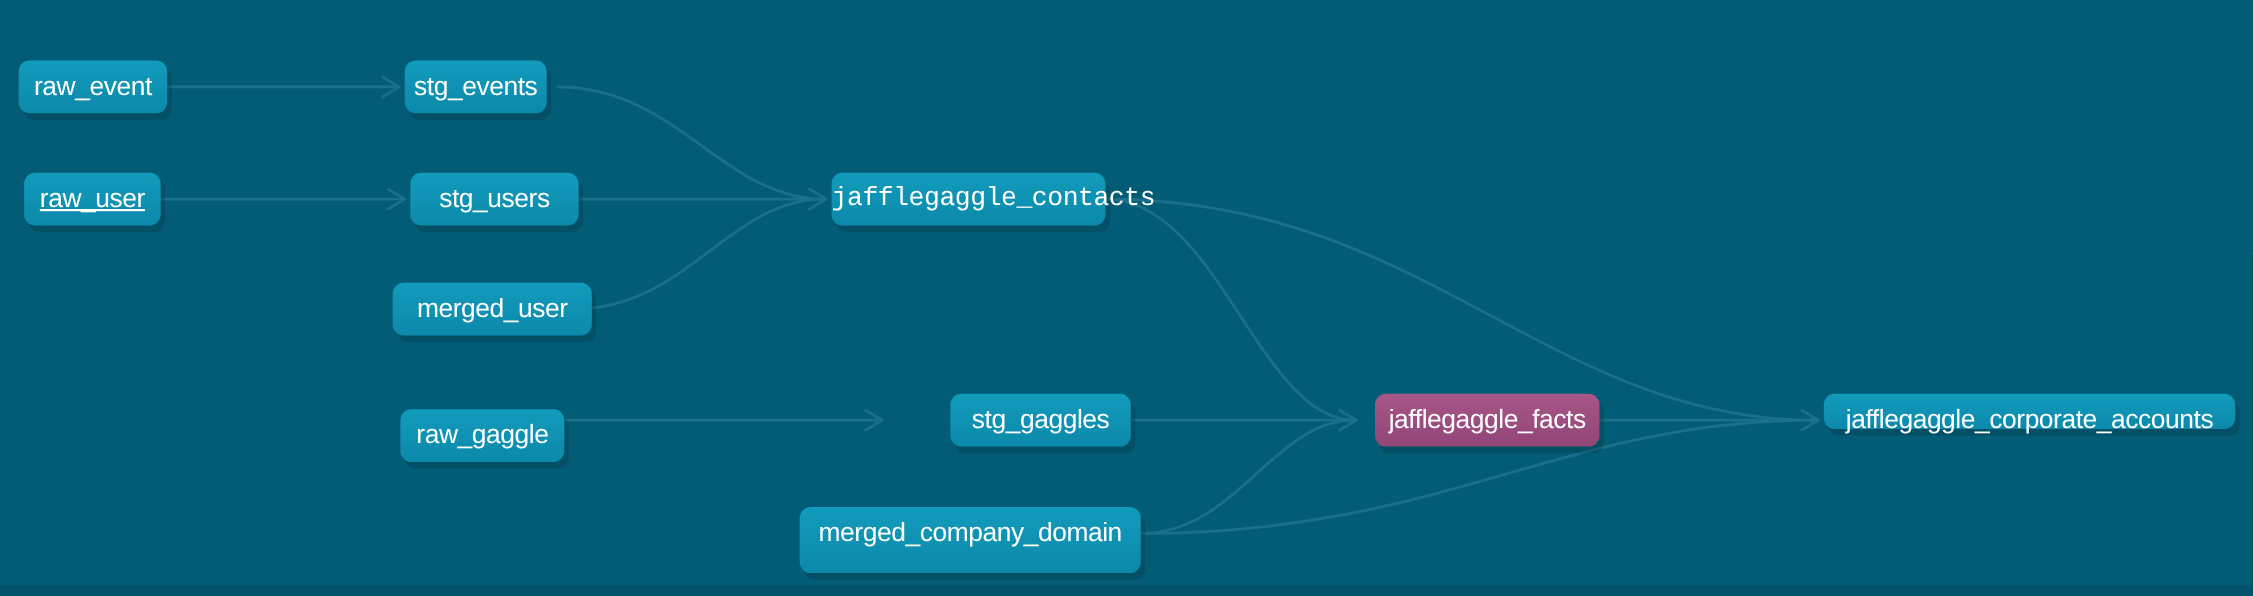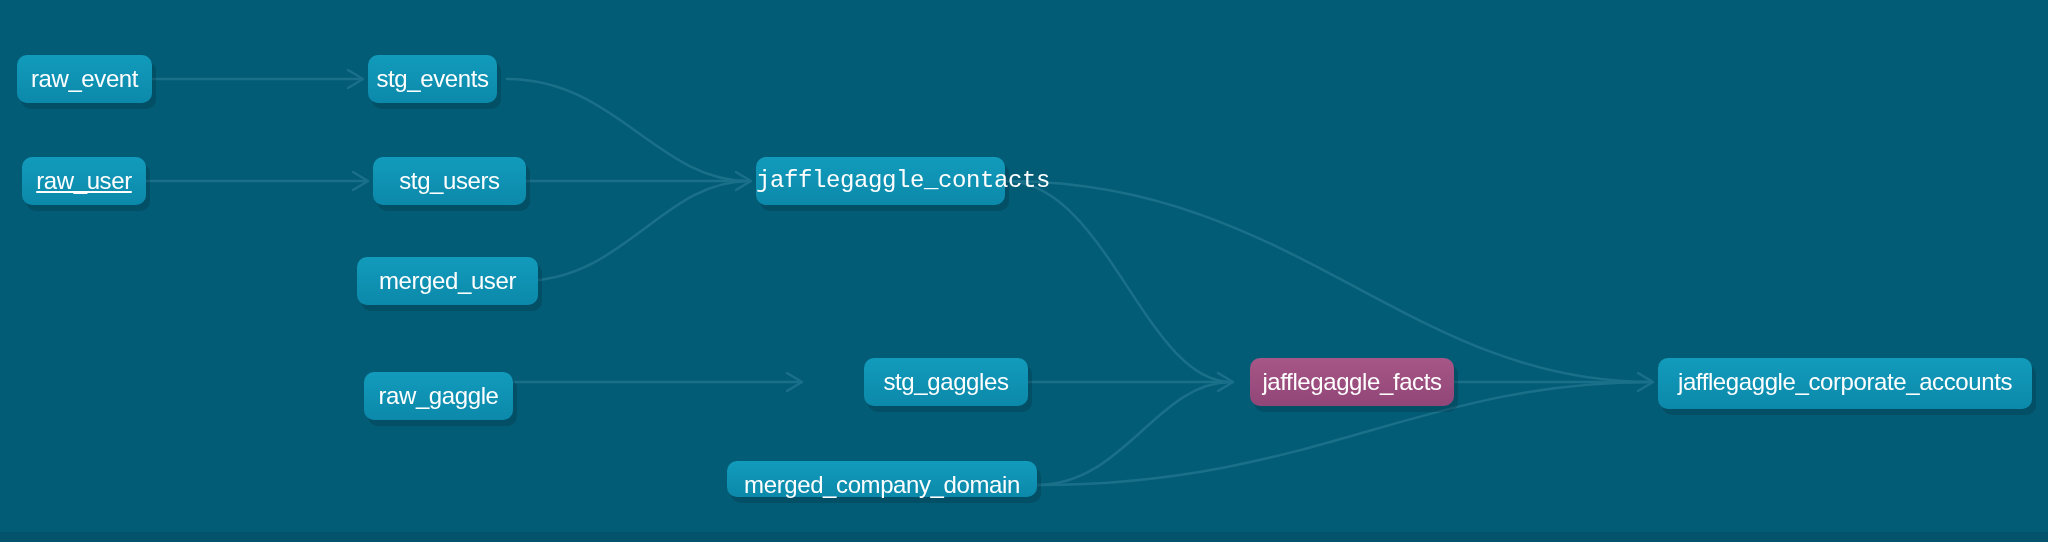--- a/index.html
+++ b/index.html
@@ -83,17 +83,17 @@
   <div id="node-layer">
       <div class="node" style="left: 17px; top: 55px; width: 135px; height: 48px; line-height: 48px;">raw_event</div>
       <div class="node" style="left: 368px; top: 55px; width: 129px; height: 48px; line-height: 48px;">stg_events</div>
       <div class="node" style="left: 22px; top: 157px; width: 124px; height: 48px; line-height: 48px; text-decoration: underline;">raw_user</div>
       <div class="node" style="left: 373px; top: 157px; width: 153px; height: 48px; line-height: 48px;">stg_users</div>
       <div class="node" style="left: 756px; top: 157px; width: 249px; height: 48px; line-height: 48px; font-family: Liberation Mono, monospace;">jafflegaggle_contacts</div>
       <div class="node" style="left: 357px; top: 257px; width: 181px; height: 48px; line-height: 48px;">merged_user</div>
       <div class="node" style="left: 364px; top: 358px; width: 149px; height: 48px; line-height: 48px; margin-top: 14px;">raw_gaggle</div>
       <div class="node" style="left: 844px; top: 358px; width: 164px; height: 48px; line-height: 48px; margin-left: 20px;">stg_gaggles</div>
       <div class="node highlight" style="left: 1238px; top: 358px; width: 204px; height: 48px; line-height: 48px; margin-left: 12px;">jafflegaggle_facts</div>
-      <div class="node" style="left: 1658px; top: 358px; width: 374px; height: 51px; line-height: 48px;">jafflegaggle_corporate_accounts</div>
-      <div class="node" style="left: 727px; top: 461px; width: 310px; height: 36px; line-height: 48px;">merged_company_domain</div>
+      <div class="node" style="left: 1658px; top: 358px; width: 374px; height: 32px; line-height: 48px;">jafflegaggle_corporate_accounts</div>
+      <div class="node" style="left: 727px; top: 461px; width: 310px; height: 60px; line-height: 48px;">merged_company_domain</div>
     </div>
   <div class="bottom-strip"></div>
 </div>
 
 </body></html>

